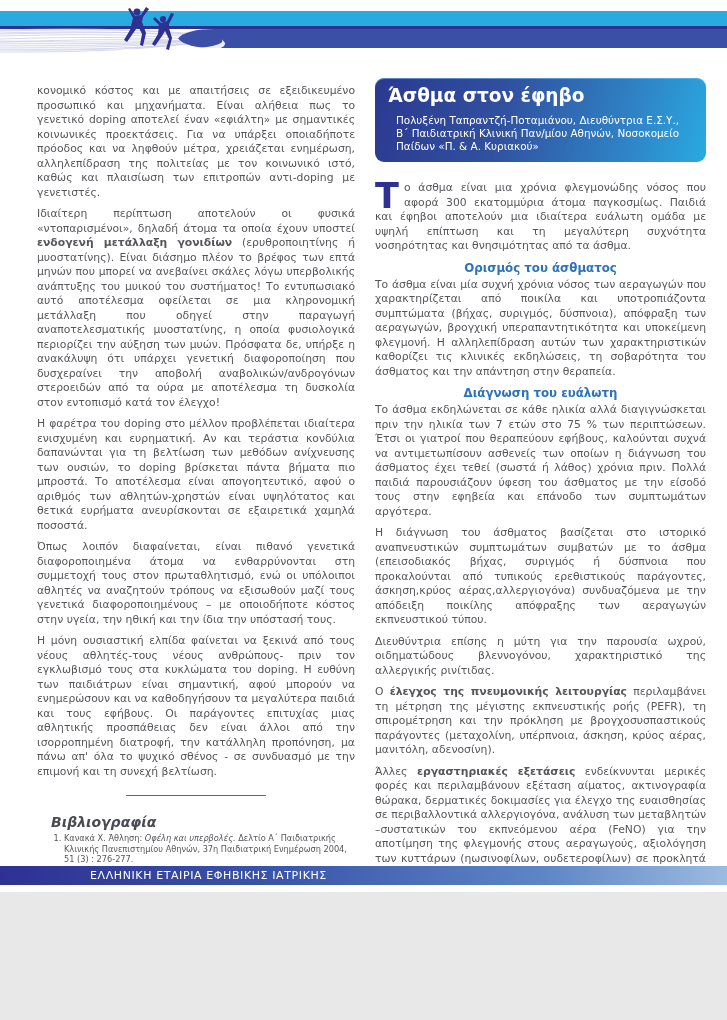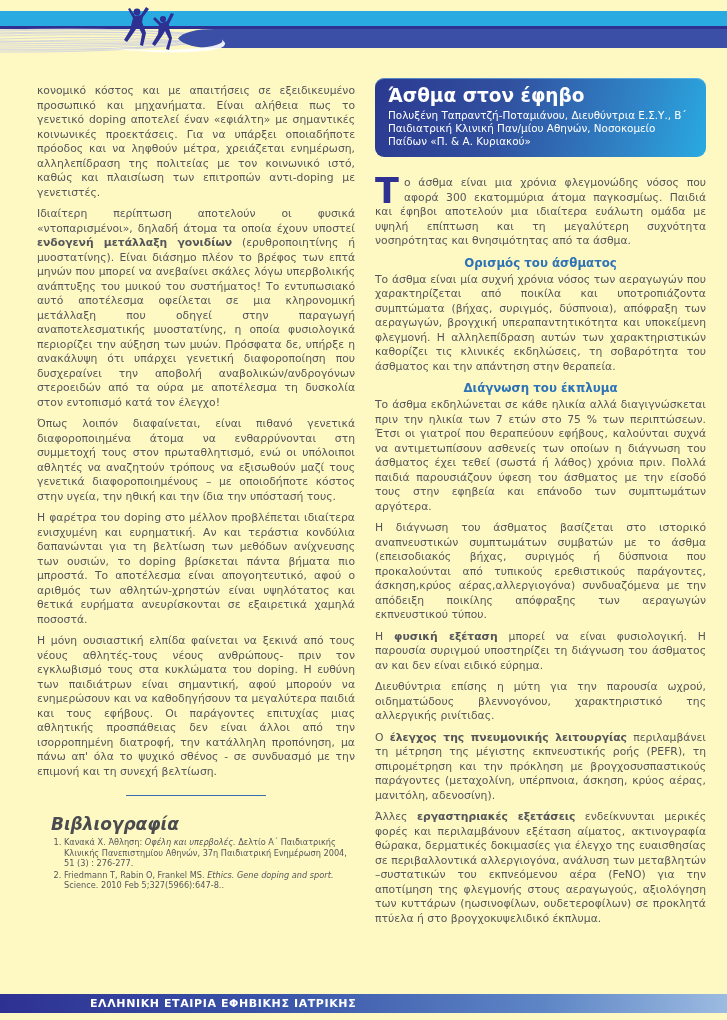--- a/index.html
+++ b/index.html
@@ -1,17 +1,17 @@
 <!DOCTYPE html>
 <html><head>
 <meta charset="utf-8">
 <style>
   html,body{margin:0;padding:0;background:#e8e8e8;}
   .page{
-    position:relative;width:727px;height:1020px;background:#fef9c3;
+    position:relative;width:727px;height:892px;background:#ffffff;
     font-family:"DejaVu Sans",sans-serif;color:#55565a;overflow:hidden;
     margin:0 auto;
   }
   
   .header{position:absolute;top:0;left:0;width:727px;height:55px;}
   
   .content{
     position:absolute;top:55px;left:0;width:727px;
     box-sizing:border-box;padding:23px 21px 0 37px;
     display:flex;gap:20px;
@@ -21,58 +21,58 @@
   .col-left p, .col-right p{
     margin:0 0 7px 0;font-size:10.8px;line-height:14.5px;
     text-align:justify;color:#55565a;
   }
   .rb{font-weight:bold;}
   .ri{font-style:italic;}
   
   .divider{width:140px;height:0;border-top:1.6px solid #3a6cb3;margin:16px auto 18px auto;}
   
   .bib-heading{
-    font-size:17px;font-weight:bold;font-style:italic;color:#4a4b4f;
+    font-size:14px;font-weight:bold;font-style:italic;color:#4a4b4f;
     margin:0 0 3px 14px;
   }
   ol.bib{
     margin:0 0 0 14px;padding-left:13px;font-size:8.2px;line-height:10.6px;
     color:#55565a;
   }
   ol.bib li{margin-bottom:1px;}
   
   .title-box{
     box-sizing:border-box;width:331px;min-height:62px;
-    border-radius:9px;padding:7px 13px 9px 13px;margin-bottom:19px;
+    border-radius:9px;padding:7px 13px 1px 13px;margin-bottom:19px;
     background:linear-gradient(105deg,#2b3990 0%,#31509f 38%,#2f86c8 78%,#29aae1 100%);
     box-shadow:inset 0 1px 0 rgba(120,200,240,.55);
   }
   .title-box h1{
     margin:0 0 3px 0;font-size:18.5px;line-height:21px;font-weight:bold;color:#ffffff;
   }
   .title-box .subtitle{
-    margin:0;font-size:10.4px;line-height:13px;color:#ffffff;text-align:left;
+    margin:8px;font-size:10.4px;line-height:13px;color:#ffffff;text-align:left;
   }
   
   .col-right h3{
     margin:3px 0 3px 0;font-size:11.8px;line-height:14px;font-weight:bold;color:#2d73b7;text-align:center;
   }
   
   .dropcap{
     float:left;font-size:35px;line-height:27px;font-weight:bold;color:#2e3192;
     padding:2px 5px 0 0;
   }
   
   .footer-bar{
     position:absolute;left:0;bottom:7px;width:727px;height:19px;
     background:linear-gradient(90deg,#2e3192 0%,#3a55a9 38%,#5e86c6 75%,#9cbbe1 100%);
   }
   .footer-bar span{
     display:block;padding-left:90px;font-size:11px;line-height:19px;
-    font-weight:bold;letter-spacing:.6px;color:#ffffff;
+    font-weight:normal;letter-spacing:.6px;color:#ffffff;
   }
 </style>
 </head>
 <body>
 
 <div class="page">
 
   <div class="header">
     <svg width="727" height="55" viewBox="0 0 727 55">
 
@@ -103,45 +103,44 @@
       </g>
     </svg>
   </div>
 
   <div class="content">
 
     <div class="col-left">
       <div id="left-paras">
           <p><span>κονομικό κόστος και με απαιτήσεις σε εξειδικευμένο προσωπικό και μηχανήματα. Είναι αλήθεια πως το γενετικό doping αποτελεί έναν «εφιάλτη» με σημαντικές κοινωνικές προεκτάσεις. Για να υπάρξει οποιαδήποτε πρόοδος και να ληφθούν μέτρα, χρειάζεται ενημέρωση, αλληλεπίδραση της πολιτείας με τον κοινωνικό ιστό, καθώς και πλαισίωση των επιτροπών αντι-doping με γενετιστές.</span></p>
           <p><span>Ιδιαίτερη περίπτωση αποτελούν οι φυσικά «ντοπαρισμένοι», δηλαδή άτομα τα οποία έχουν υποστεί </span><span class="rb">ενδογενή μετάλλαξη γονιδίων</span><span> (ερυθροποιητίνης ή μυοστατίνης). Είναι διάσημο πλέον το βρέφος των επτά μηνών που μπορεί να ανεβαίνει σκάλες λόγω υπερβολικής ανάπτυξης του μυικού του συστήματος! Το εντυπωσιακό αυτό αποτέλεσμα οφείλεται σε μια κληρονομική μετάλλαξη που οδηγεί στην παραγωγή αναποτελεσματικής μυοστατίνης, η οποία φυσιολογικά περιορίζει την αύξηση των μυών. Πρόσφατα δε, υπήρξε η ανακάλυψη ότι υπάρχει γενετική διαφοροποίηση που δυσχεραίνει την αποβολή αναβολικών/ανδρογόνων στεροειδών από τα ούρα με αποτέλεσμα τη δυσκολία στον εντοπισμό κατά τον έλεγχο!</span></p>
+          <p><span>Η φαρέτρα του doping στο μέλλον προβλέπεται ιδιαίτερα ενισχυμένη και ευρηματική. Αν και τεράστια κονδύλια δαπανώνται για τη βελτίωση των μεθόδων ανίχνευσης των ουσιών, το doping βρίσκεται πάντα βήματα πιο μπροστά. Το αποτέλεσμα είναι απογοητευτικό, αφού ο αριθμός των αθλητών-χρηστών είναι υψηλότατος και θετικά ευρήματα ανευρίσκονται σε εξαιρετικά χαμηλά ποσοστά.</span></p>
           <p><span>Όπως λοιπόν διαφαίνεται, είναι πιθανό γενετικά διαφοροποιημένα άτομα να ενθαρρύνονται στη συμμετοχή τους στον πρωταθλητισμό, ενώ οι υπόλοιποι αθλητές να αναζητούν τρόπους να εξισωθούν μαζί τους γενετικά διαφοροποιημένους – με οποιοδήποτε κόστος στην υγεία, την ηθική και την ίδια την υπόστασή τους.</span></p>
-          <p><span>Η φαρέτρα του doping στο μέλλον προβλέπεται ιδιαίτερα ενισχυμένη και ευρηματική. Αν και τεράστια κονδύλια δαπανώνται για τη βελτίωση των μεθόδων ανίχνευσης των ουσιών, το doping βρίσκεται πάντα βήματα πιο μπροστά. Το αποτέλεσμα είναι απογοητευτικό, αφού ο αριθμός των αθλητών-χρηστών είναι υψηλότατος και θετικά ευρήματα ανευρίσκονται σε εξαιρετικά χαμηλά ποσοστά.</span></p>
           <p><span>Η μόνη ουσιαστική ελπίδα φαίνεται να ξεκινά από τους νέους αθλητές-τους νέους ανθρώπους- πριν τον εγκλωβισμό τους στα κυκλώματα του doping. Η ευθύνη των παιδιάτρων είναι σημαντική, αφού μπορούν να ενημερώσουν και να καθοδηγήσουν τα μεγαλύτερα παιδιά και τους εφήβους. Οι παράγοντες επιτυχίας μιας αθλητικής προσπάθειας δεν είναι άλλοι από την ισορροπημένη διατροφή, την κατάλληλη προπόνηση, μα πάνω απ' όλα το ψυχικό σθένος - σε συνδυασμό με την επιμονή και τη συνεχή βελτίωση.</span></p>
         </div>
       <div class="divider"></div>
       <div class="bib-heading">Βιβλιογραφία</div>
       <ol class="bib" id="bib-list">
           <li><span>Κανακά Χ. Άθληση: </span><span class="ri">Οφέλη και υπερβολές.</span><span> Δελτίο Α΄ Παιδιατρικής Κλινικής Πανεπιστημίου Αθηνών, 37η Παιδιατρική Ενημέρωση 2004, 51 (3) : 276-277.</span></li>
           <li><span>Friedmann T, Rabin O, Frankel MS. </span><span class="ri">Ethics. Gene doping and sport.</span><span> Science. 2010 Feb 5;327(5966):647-8..</span></li>
         </ol>
     </div>
 
     <div class="col-right">
       <div class="title-box">
         <h1>Άσθμα στον έφηβο</h1>
         <p class="subtitle">Πολυξένη Ταπραντζή-Ποταμιάνου, Διευθύντρια Ε.Σ.Υ., Β΄ Παιδιατρική Κλινική Παν/μίου Αθηνών, Νοσοκομείο Παίδων «Π. &amp; Α. Κυριακού»</p>
       </div>
       <div id="right-blocks">
           <p><span class="dropcap">Τ</span><span>ο άσθμα είναι μια χρόνια φλεγμονώδης νόσος που αφορά 300 εκατομμύρια άτομα παγκοσμίως. Παιδιά και έφηβοι αποτελούν μια ιδιαίτερα ευάλωτη ομάδα με υψηλή επίπτωση και τη μεγαλύτερη συχνότητα νοσηρότητας και θνησιμότητας από τα άσθμα.</span></p>
           <h3>Ορισμός του άσθματος</h3>
           <p><span>Το άσθμα είναι μία συχνή χρόνια νόσος των αεραγωγών που χαρακτηρίζεται από ποικίλα και υποτροπιάζοντα συμπτώματα (βήχας, συριγμός, δύσπνοια), απόφραξη των αεραγωγών, βρογχική υπεραπαντητικότητα και υποκείμενη φλεγμονή. Η αλληλεπίδραση αυτών των χαρακτηριστικών καθορίζει τις κλινικές εκδηλώσεις, τη σοβαρότητα του άσθματος και την απάντηση στην θεραπεία.</span></p>
-          <h3>Διάγνωση του έκπλυμα</h3>
+          <h3>Διάγνωση του ευάλωτη</h3>
           <p><span>Το άσθμα εκδηλώνεται σε κάθε ηλικία αλλά διαγιγνώσκεται πριν την ηλικία των 7 ετών στο 75 % των περιπτώσεων. Έτσι οι γιατροί που θεραπεύουν εφήβους, καλούνται συχνά να αντιμετωπίσουν ασθενείς των οποίων η διάγνωση του άσθματος έχει τεθεί (σωστά ή λάθος) χρόνια πριν. Πολλά παιδιά παρουσιάζουν ύφεση του άσθματος με την είσοδό τους στην εφηβεία και επάνοδο των συμπτωμάτων αργότερα.</span></p>
           <p><span>Η διάγνωση του άσθματος βασίζεται στο ιστορικό αναπνευστικών συμπτωμάτων συμβατών με το άσθμα (επεισοδιακός βήχας, συριγμός ή δύσπνοια που προκαλούνται από τυπικούς ερεθιστικούς παράγοντες, άσκηση,κρύος αέρας,αλλεργιογόνα) συνδυαζόμενα με την απόδειξη ποικίλης απόφραξης των αεραγωγών εκπνευστικού τύπου.</span></p>
-          <p><span>Η </span><span class="rb">φυσική εξέταση</span><span> μπορεί να είναι φυσιολογική. Η παρουσία συριγμού υποστηρίζει τη διάγνωση του άσθματος αν και δεν είναι ειδικό εύρημα.</span></p>
           <p><span>Διευθύντρια επίσης η μύτη για την παρουσία ωχρού, οιδηματώδους βλεννογόνου, χαρακτηριστικό της αλλεργικής ρινίτιδας.</span></p>
           <p><span>Ο </span><span class="rb">έλεγχος της πνευμονικής λειτουργίας</span><span> περιλαμβάνει τη μέτρηση της μέγιστης εκπνευστικής ροής (PEFR), τη σπιρομέτρηση και την πρόκληση με βρογχοσυσπαστικούς παράγοντες (μεταχολίνη, υπέρπνοια, άσκηση, κρύος αέρας, μανιτόλη, αδενοσίνη).</span></p>
           <p><span>Άλλες </span><span class="rb">εργαστηριακές εξετάσεις</span><span> ενδείκνυνται μερικές φορές και περιλαμβάνουν εξέταση αίματος, ακτινογραφία θώρακα, δερματικές δοκιμασίες για έλεγχο της ευαισθησίας σε περιβαλλοντικά αλλεργιογόνα, ανάλυση των μεταβλητών –συστατικών του εκπνεόμενου αέρα (FeNO) για την αποτίμηση της φλεγμονής στους αεραγωγούς, αξιολόγηση των κυττάρων (ηωσινοφίλων, ουδετεροφίλων) σε προκλητά πτύελα ή στο βρογχοκυψελιδικό έκπλυμα.</span></p>
         </div>
     </div>
 
   </div>
 
   <div class="footer-bar">
     <span>ΕΛΛΗΝΙΚΗ ΕΤΑΙΡΙΑ ΕΦΗΒΙΚΗΣ ΙΑΤΡΙΚΗΣ</span>

